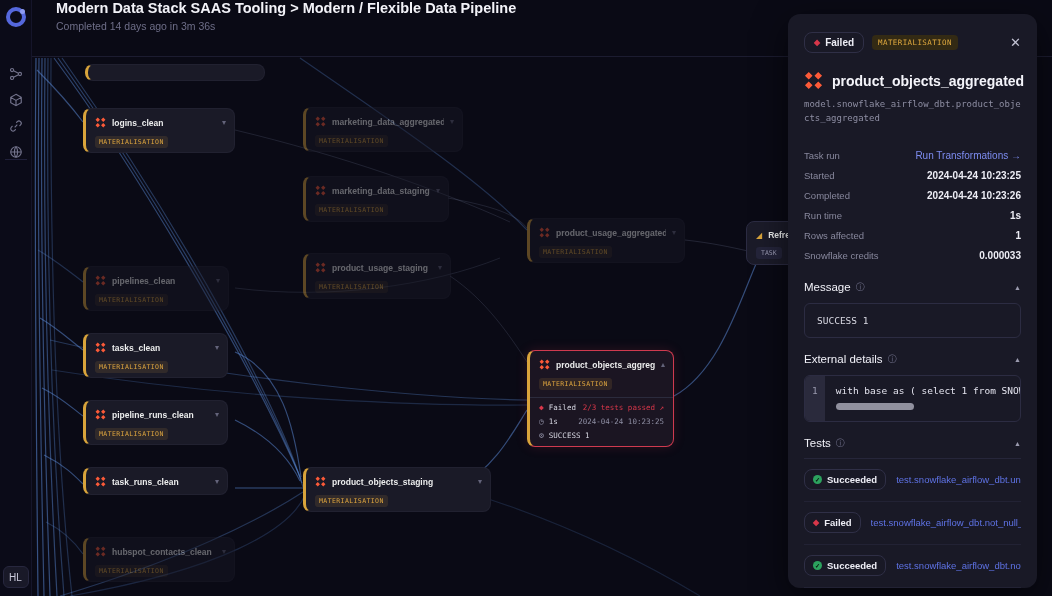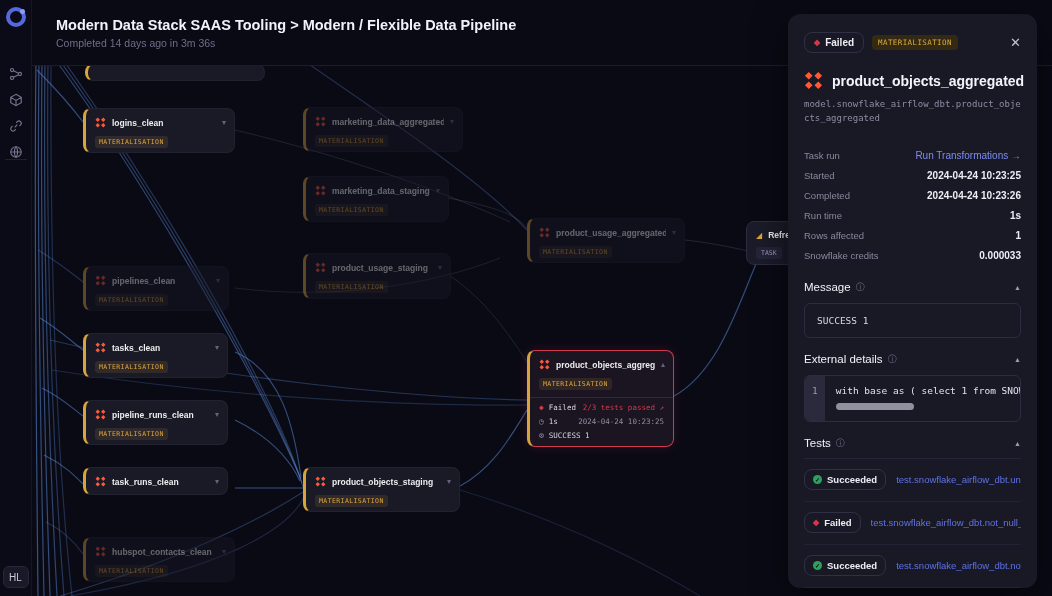--- a/index.html
+++ b/index.html
@@ -44,23 +44,23 @@
   .logo::after { content:""; position:absolute; right:-3px; top:-2px; width:5px; height:5px;
     border-radius:50%; background:#8d9bf0; }
   .rail-icons { margin-top:40px; display:flex; flex-direction:column; gap:12px; align-items:center; }
   .rail-icons svg { width:14px; height:14px; stroke:#73738c; fill:none; stroke-width:1.3; }
   #avatar { margin-top:auto; margin-bottom:8px; width:26px; height:22px; border-radius:6px;
     background:#191928; border:1px solid #27273e; color:#c9c9da; font-size:10px; display:flex;
     align-items:center; justify-content:center; }
   .rail-sep { width:22px; border-top:1px solid #20203a; margin-bottom:8px; }
 
   
-  #header { position:absolute; left:32px; top:0; right:0; height:66px; background:#0a0a15;
+  #header { position:absolute; left:32px; top:0; right:0; height:57px; background:#0a0a15;
     border-bottom:1px solid #1c1c30; z-index:10; padding-left:24px; display:flex;
-    flex-direction:column; justify-content:center; }
+    flex-direction:column; }
   #page-title { font-size:14.5px; font-weight:700; color:#f2f2f8; }
   #page-sub { font-size:10.5px; color:#6e6e88; margin-top:4px; }
   #header-right { position:absolute; left:570px; top:0; height:57px; display:flex;
     align-items:center; gap:20px; padding-top:0; }
   .hr-link { font-size:10.5px; color:#c6c6d8; white-space:nowrap; }
   .hr-item { display:flex; align-items:center; gap:5px; font-size:10.5px; color:#9b9bb4; white-space:nowrap; }
   .ops-icon { color:#5b6ee8; font-size:11px; }
   .dot { color:#5e5e76; }
   .succ-icon { width:10px; height:10px; border-radius:50%; background:#2ca25e; color:#07120c;
     font-size:7px; display:inline-flex; align-items:center; justify-content:center; font-weight:700; }
@@ -213,21 +213,21 @@
           <span class="nlabel">pipeline_runs_clean</span>
           <span class="nchev">▾</span>
         </div><span class="nbadge">MATERIALISATION</span></div>
       <div class="node bright" style="left: 83px; top: 467px; width: 145px; height: 28px;"><div class="nhead">
           <svg class="dbt" viewBox="0 0 16 16">
             <path fill="#fb5a38" d="M4 .8 7.2 4 4 7.2.8 4z M12 .8 15.2 4 12 7.2 8.8 4z M4 8.8 7.2 12 4 15.2.8 12z M12 8.8 15.2 12 12 15.2 8.8 12z"></path>
           </svg>
           <span class="nlabel">task_runs_clean</span>
           <span class="nchev">▾</span>
         </div><span class="nbadge">MATERIALISATION</span></div>
-      <div class="node bright" style="left: 303px; top: 467px; width: 157px; height: 45px;"><div class="nhead">
+      <div class="node bright" style="left: 303px; top: 467px; width: 188px; height: 45px;"><div class="nhead">
           <svg class="dbt" viewBox="0 0 16 16">
             <path fill="#fb5a38" d="M4 .8 7.2 4 4 7.2.8 4z M12 .8 15.2 4 12 7.2 8.8 4z M4 8.8 7.2 12 4 15.2.8 12z M12 8.8 15.2 12 12 15.2 8.8 12z"></path>
           </svg>
           <span class="nlabel">product_objects_staging</span>
           <span class="nchev">▾</span>
         </div><span class="nbadge">MATERIALISATION</span></div>
       <div class="node faded" style="left: 83px; top: 537px; width: 152px; height: 45px;"><div class="nhead">
           <svg class="dbt" viewBox="0 0 16 16">
             <path fill="#fb5a38" d="M4 .8 7.2 4 4 7.2.8 4z M12 .8 15.2 4 12 7.2 8.8 4z M4 8.8 7.2 12 4 15.2.8 12z M12 8.8 15.2 12 12 15.2 8.8 12z"></path>
           </svg>

